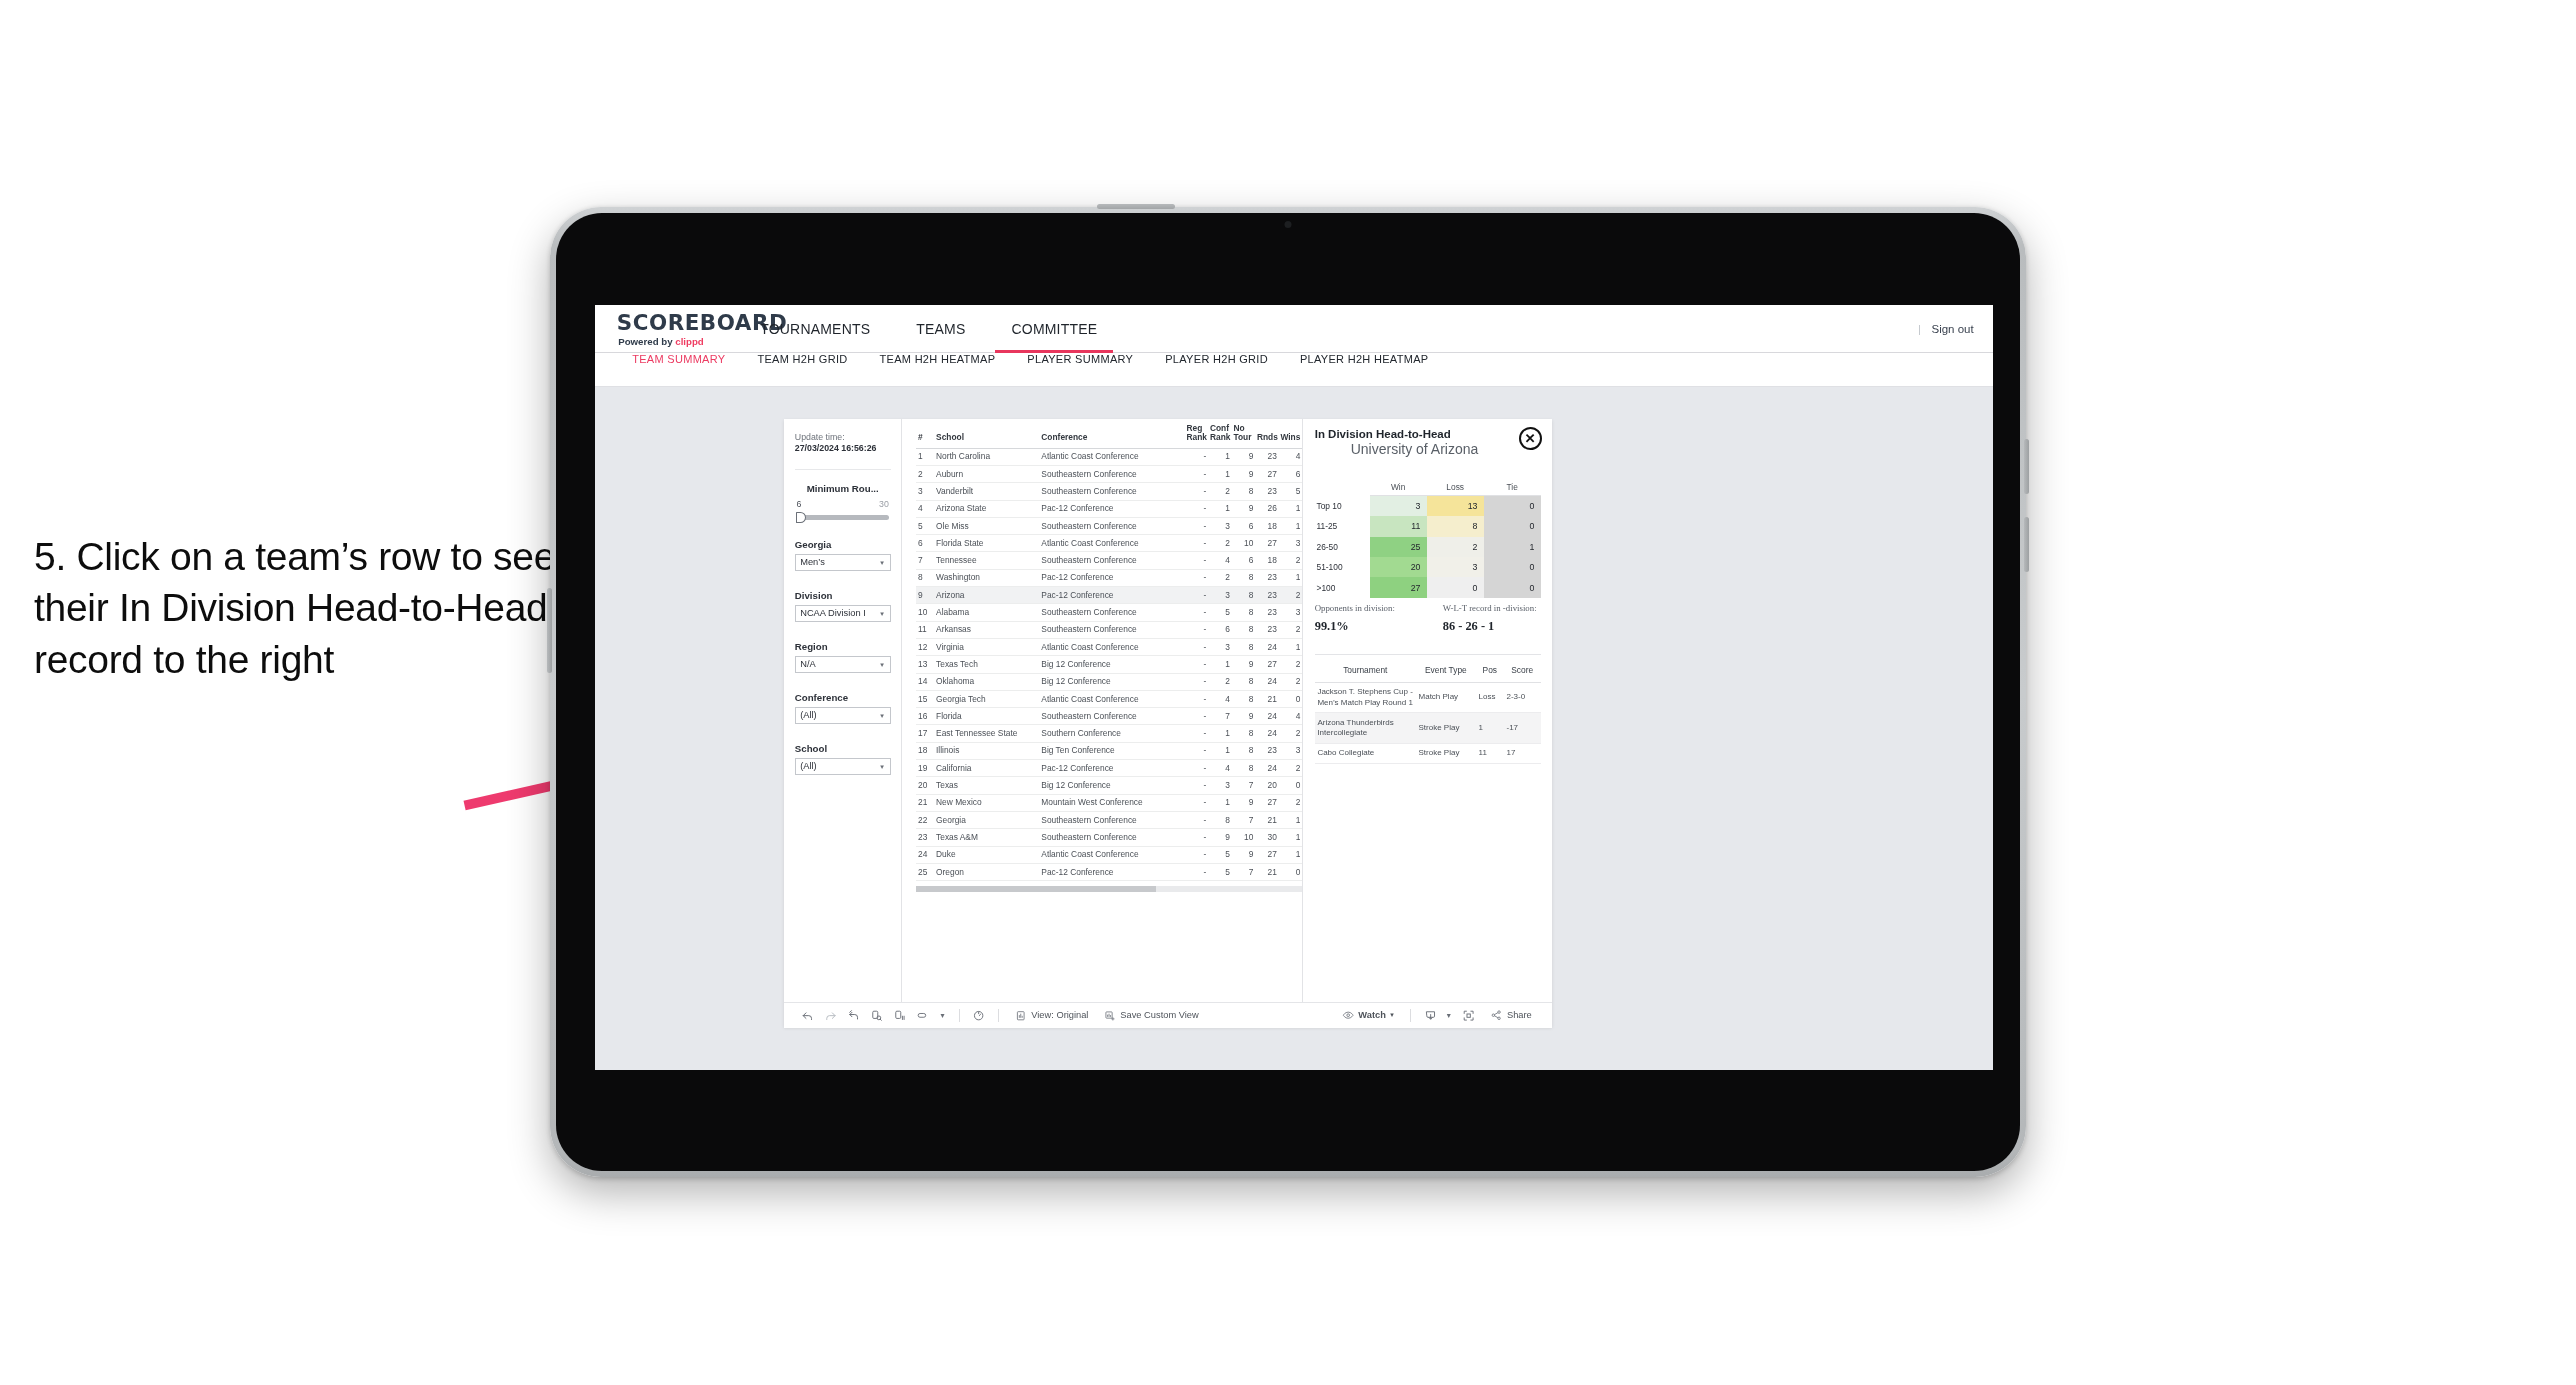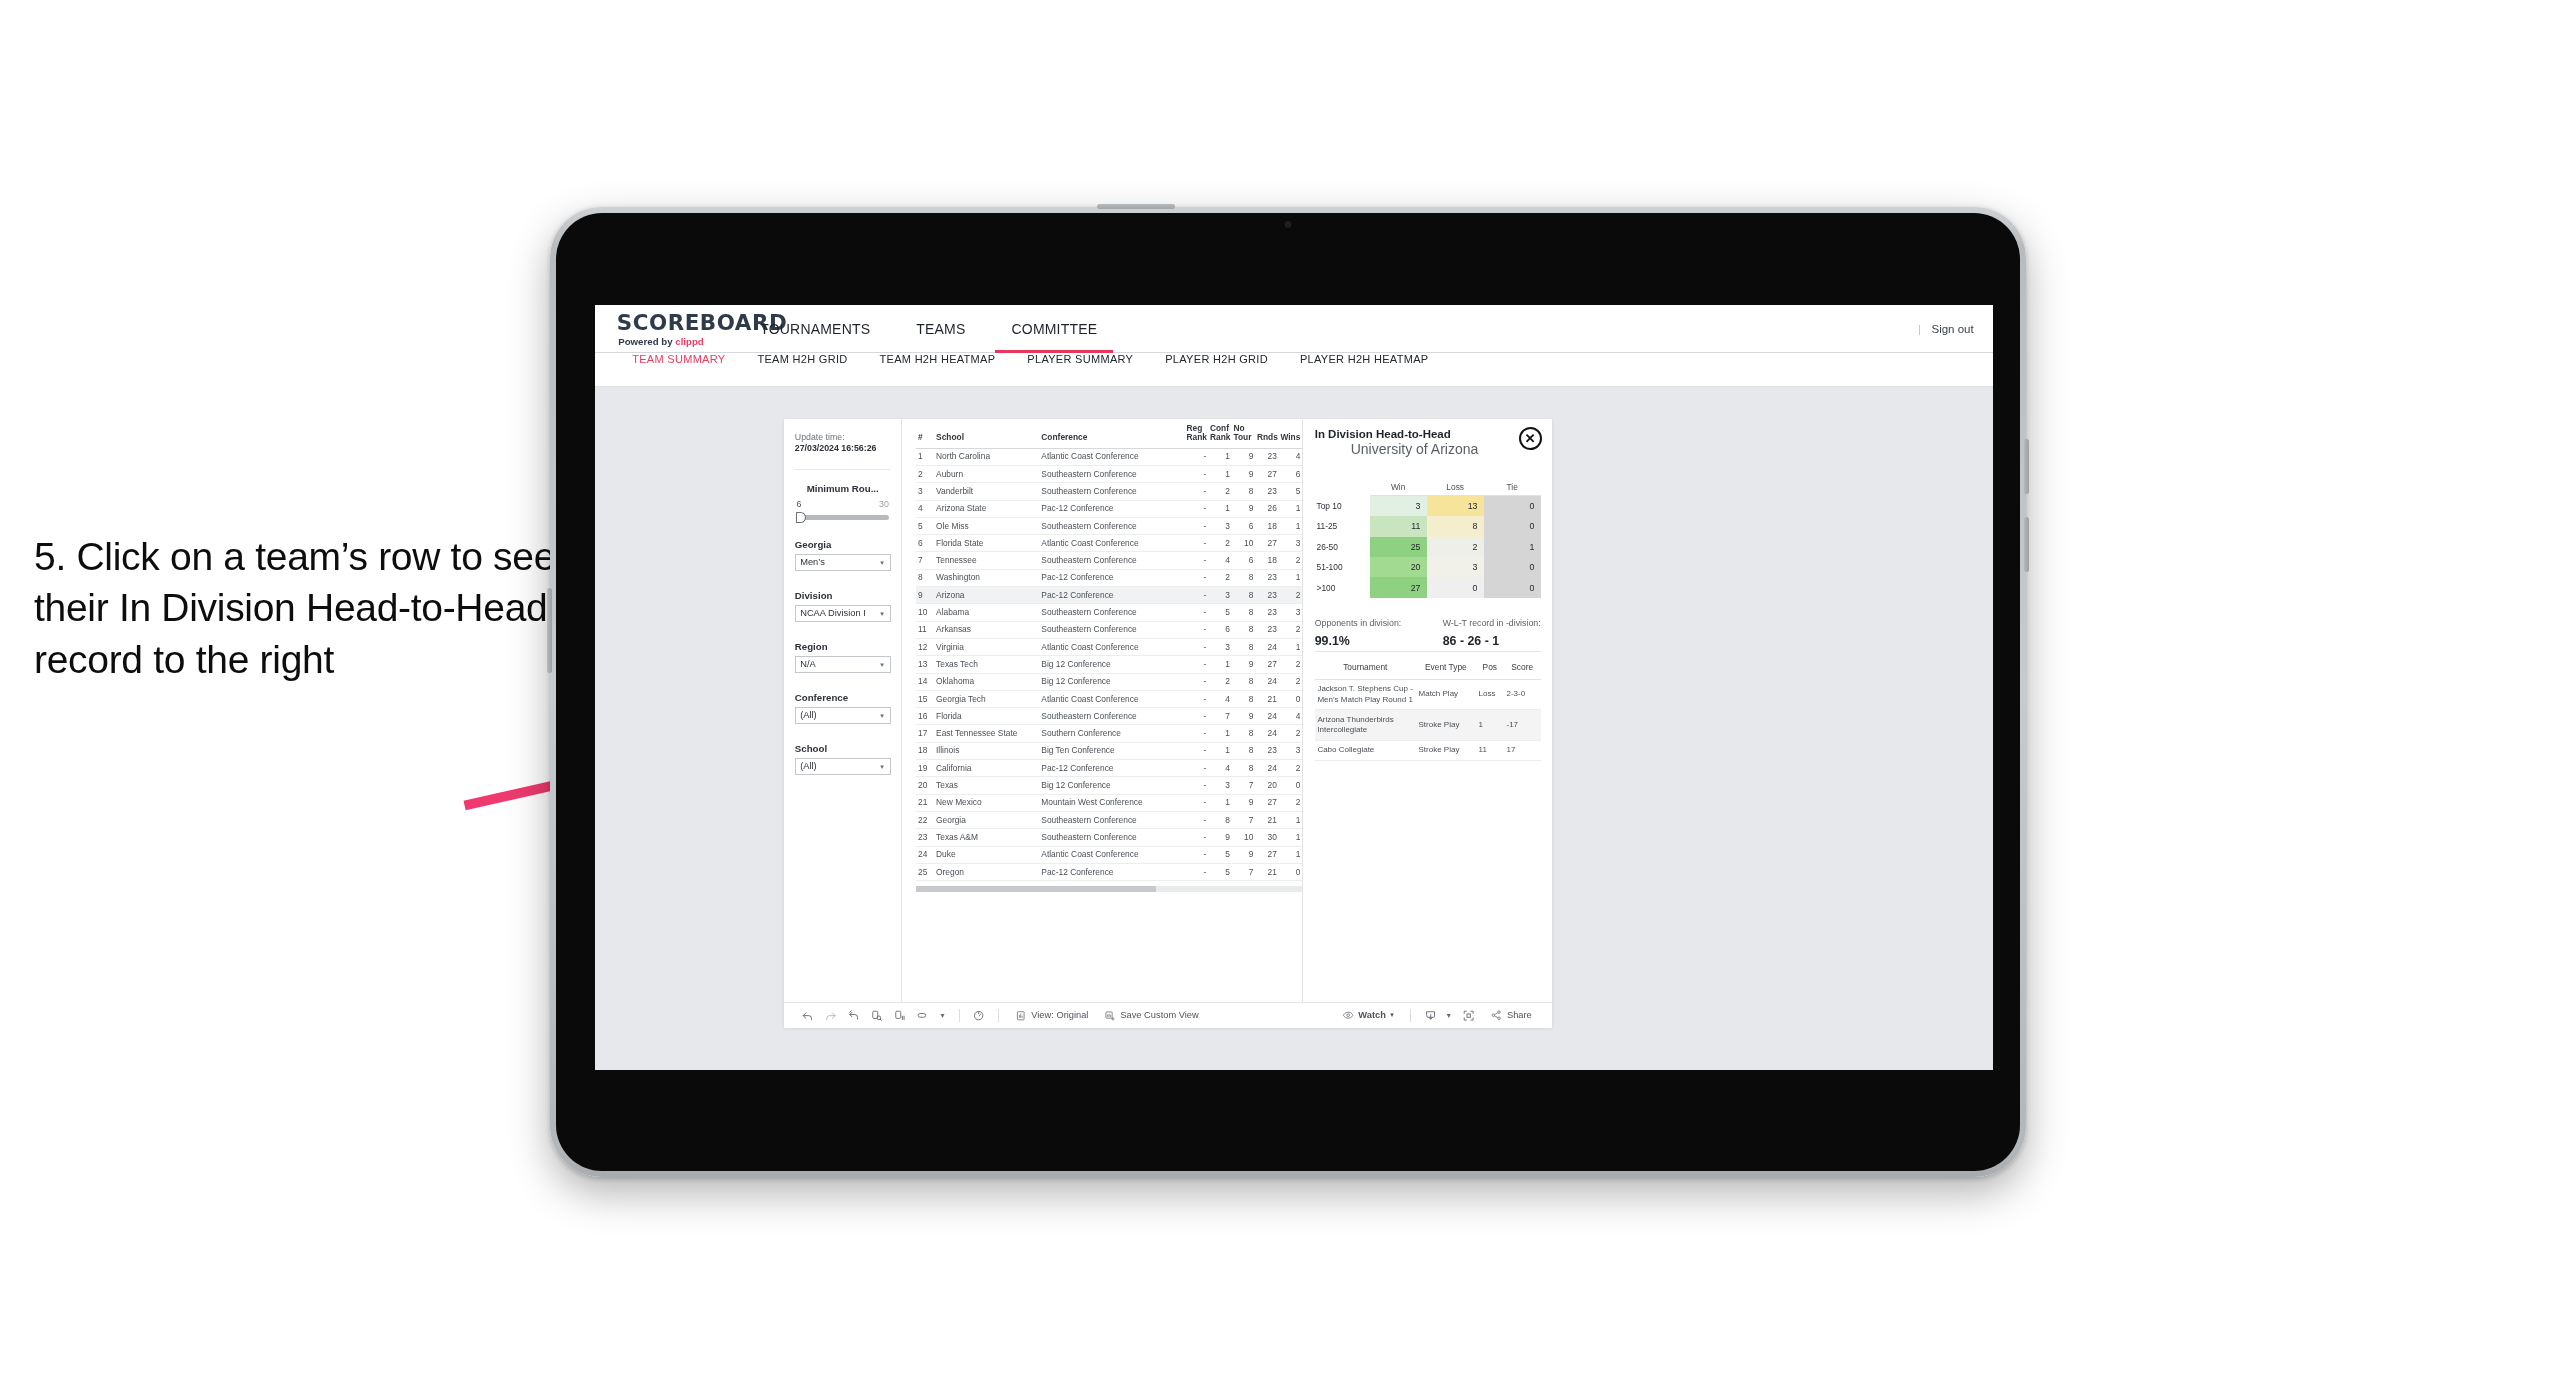--- a/index.html
+++ b/index.html
@@ -200,21 +200,21 @@
   .h2h { margin-top: 25px; }
   .h2h table { border-collapse: collapse; width:100%; table-layout:fixed; }
   .h2h th {
     font-size: 8.4px; color:#4b5057; font-weight:400; text-align:center;
     padding-bottom: 3.5px; border-bottom: 0.9px solid #e0e1e4;
   }
   .h2h th.lbl { border-bottom: none; }
   .h2h td { font-size: 8.8px; color:#24282e; height: 20.4px; padding: 0 6.2px; text-align:right; }
   .h2h td.lbl { text-align:left; padding-left:1.8px; color:#2d3139; font-size:8.4px; }
 
-  .stats { display:flex; margin-top: 20px; padding-bottom: 3px; border-bottom:0.9px solid #e3e4e7;}
+  .stats { display:flex; margin-top: 5px; padding-bottom: 20px; border-bottom:0.9px solid #e3e4e7;font-family:Liberation Serif, serif;}
   .stat { }
   .stat .lbl2 { font-size: 8.8px; color:#5b6views; color:#5b616a; }
   .stat .val2 { font-size: 12.4px; font-weight:700; color:#1f242b; margin-top: 6.2px; }
   .s1 { width: 128px; }
 
   .tour-tbl { margin-top: 1.8px; }
   .tour-tbl table { border-collapse: collapse; width:100%; table-layout:fixed; }
   .tour-tbl th {
     font-size: 8.4px; color:#3b4149; font-weight:400; text-align:center;
     padding: 8px 2.7px 7px 2.7px; border-bottom:0.9px solid #e0e1e4;

